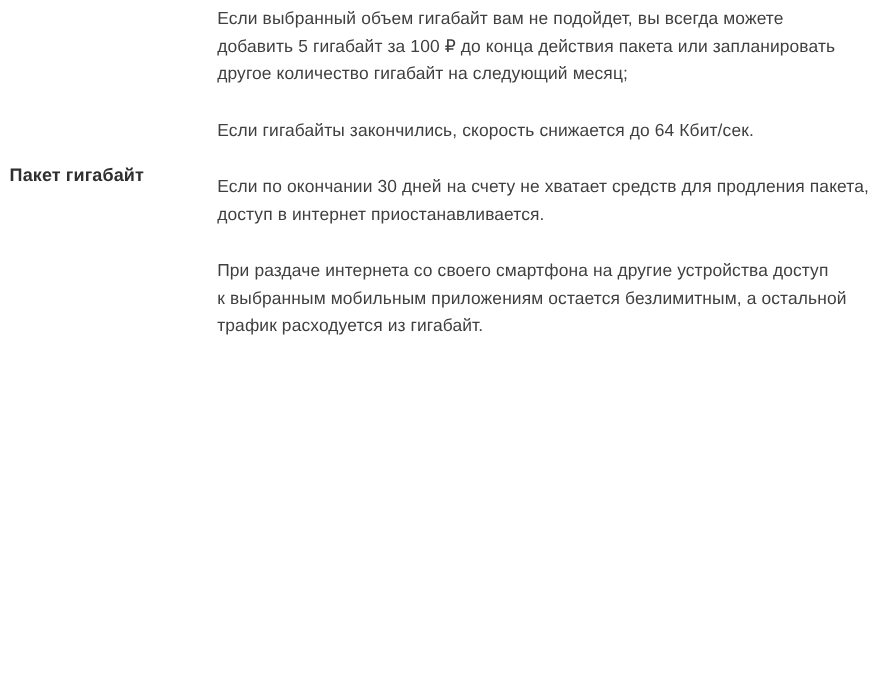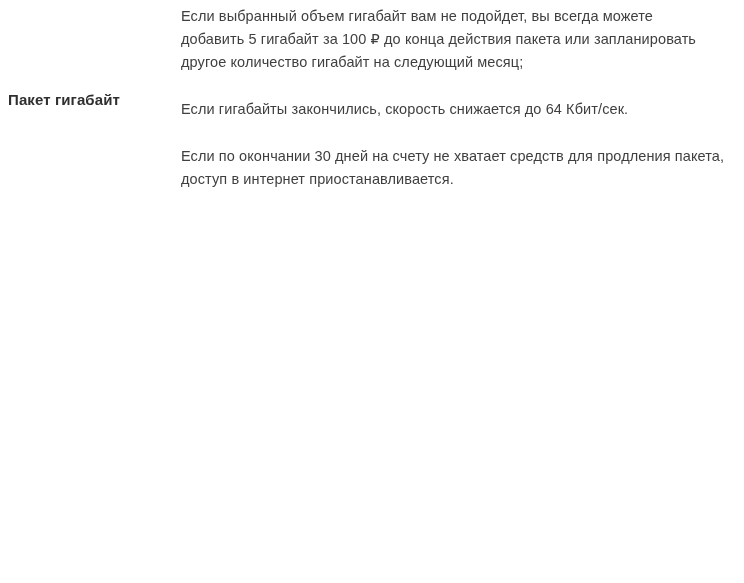--- a/index.html
+++ b/index.html
@@ -60,14 +60,17 @@
   <div class="label-col">
     <h3>Пакет гигабайт</h3>
   </div>
   <div class="content-col">
     <p>Если выбранный объем гигабайт вам не подойдет, вы всегда можете
 добавить 5 гигабайт за 100 ₽ до конца действия пакета или запланировать
 другое количество гигабайт на следующий месяц;</p>
     <p>Если гигабайты закончились, скорость снижается до 64 Кбит/сек.</p>
     <p>Если по окончании 30 дней на счету не хватает средств для продления пакета,
 доступ в интернет приостанавливается.</p>
+    <p>При раздаче интернета со своего смартфона на другие устройства доступ
+к выбранным мобильным приложениям остается безлимитным, а остальной
+трафик расходуется из гигабайт.</p>
   </div>
 </div>
 
 </body></html>

